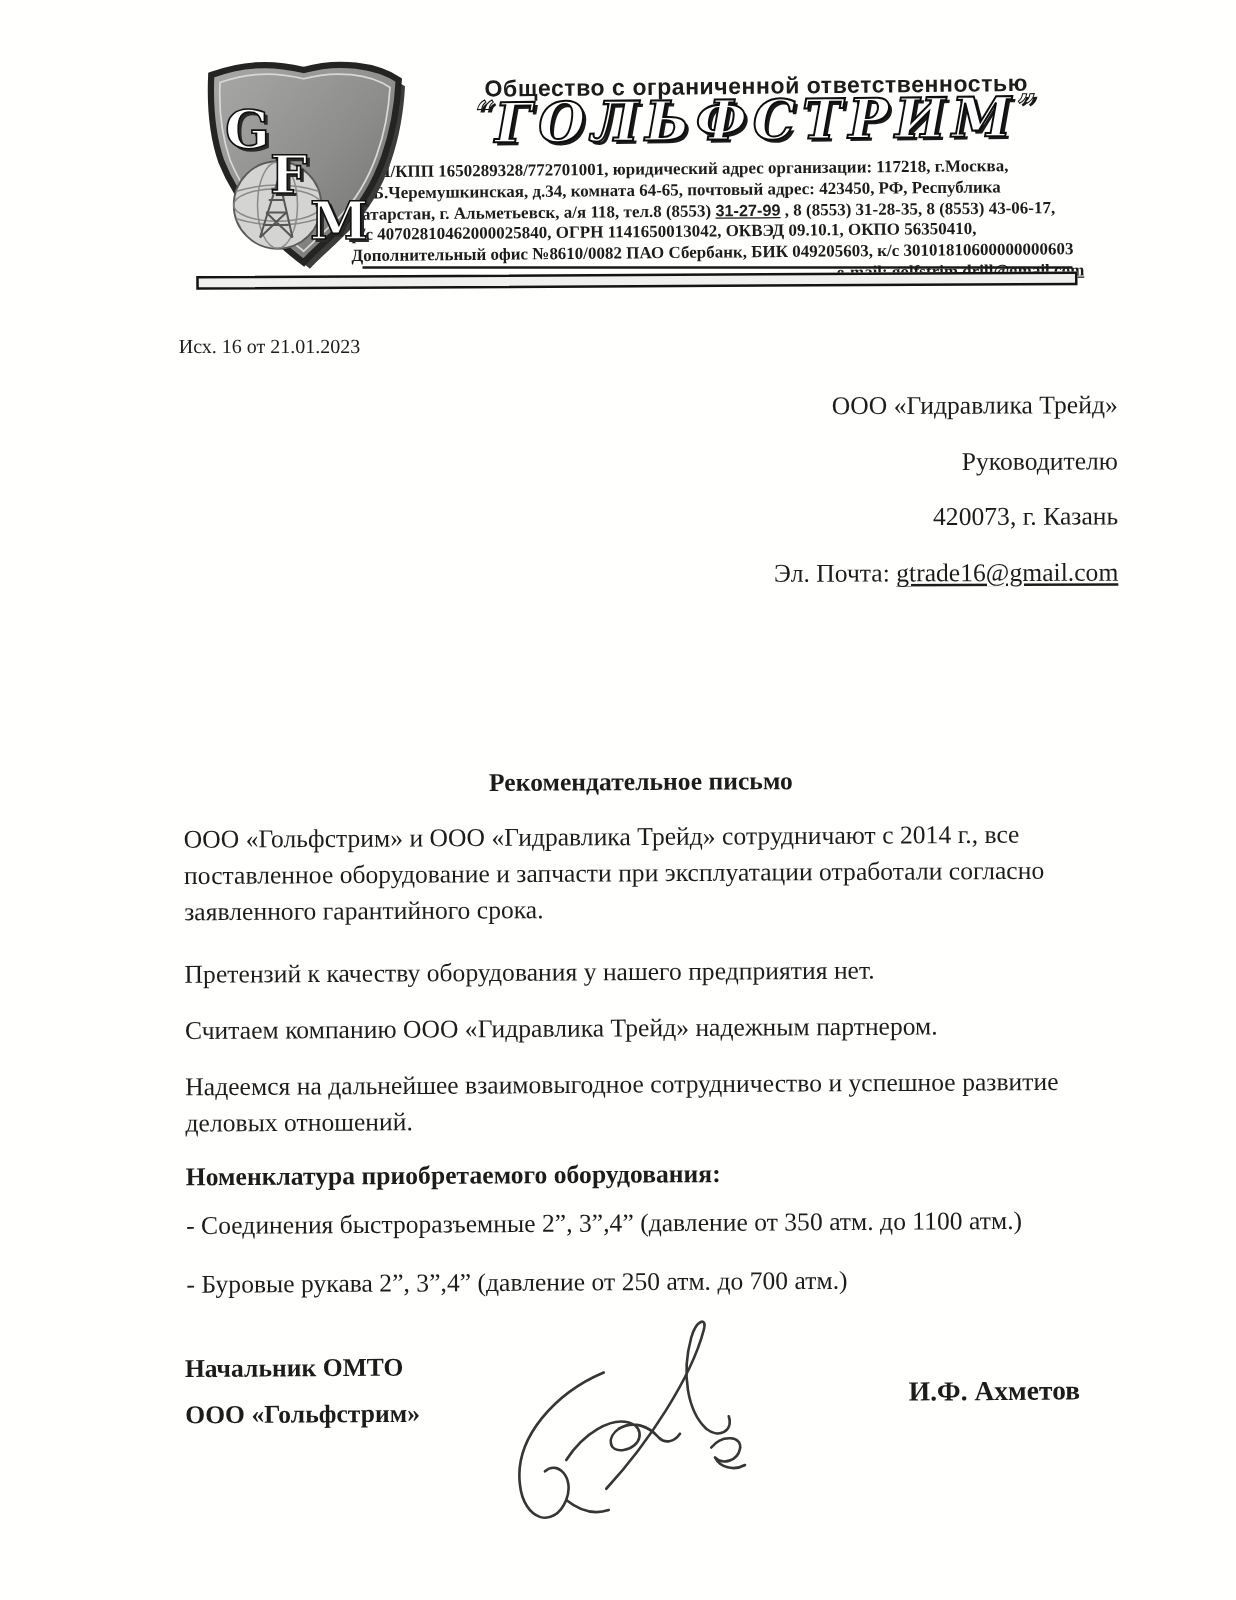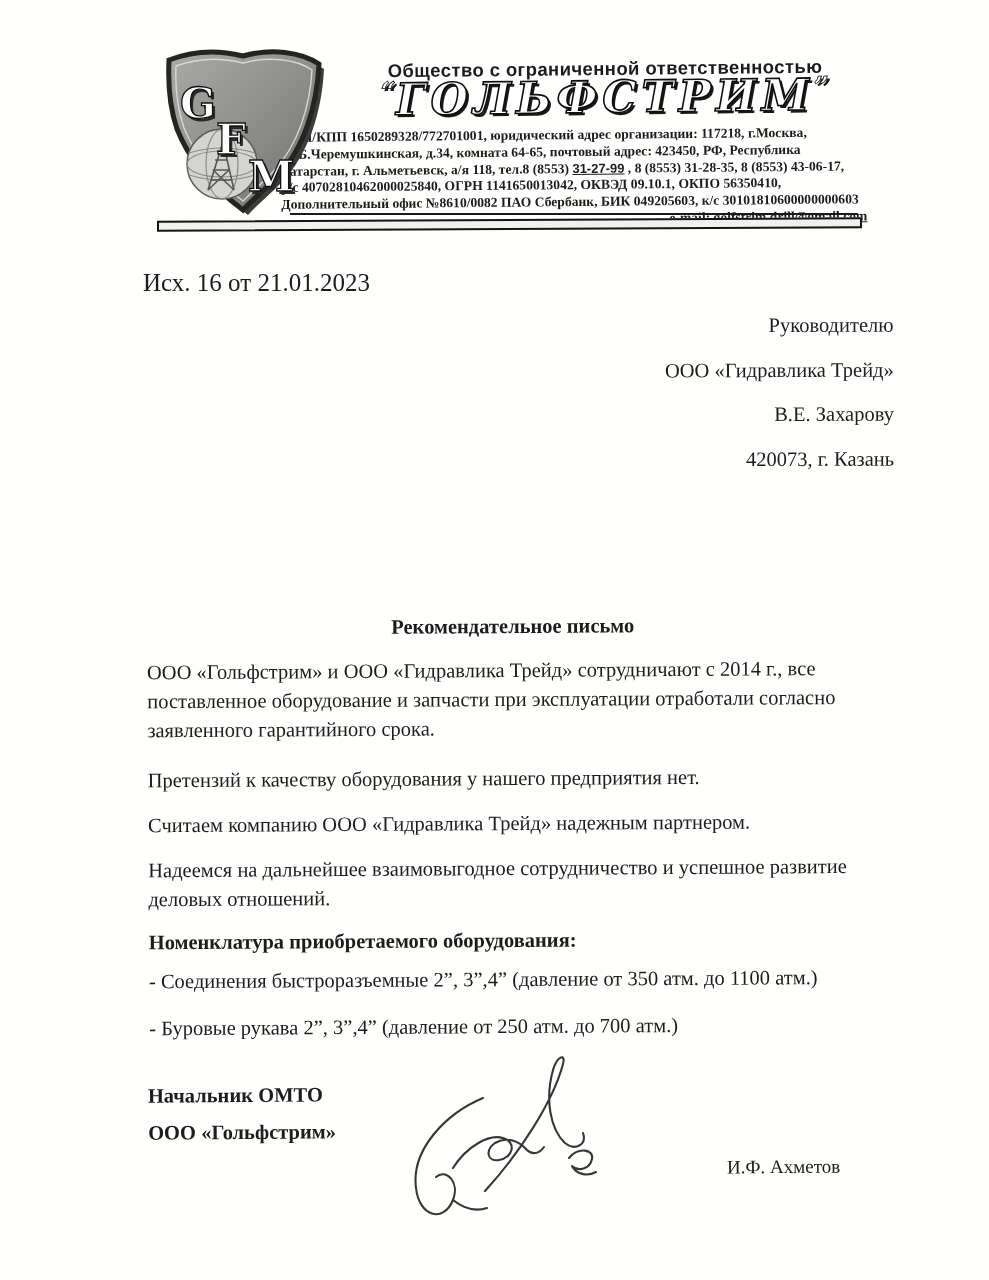--- a/index.html
+++ b/index.html
@@ -47,21 +47,21 @@
   }
   .contact .tel-b{font-family:"Liberation Sans", sans-serif;font-size:13px;text-decoration:underline;}
   .contact .email-row{text-align:right;text-decoration:underline;padding-right:14px;}
   .rule-thin{position:absolute;left:290px;top:213px;width:568px;height:0;border-top:2px solid #1a1a1a;z-index:1;}
   .bar{
     position:absolute;left:157px;top:219px;width:701px;height:7px;
     background:#f0f0ee;border:2px solid #141414;z-index:1;
     transform:rotate(-0.3deg);
   }
   
-  .ref{position:absolute;left:143px;top:269px;font-size:25px;}
+  .ref{position:absolute;left:143px;top:269px;font-size:16px;}
   .recipient{
     position:absolute;right:95px;top:303px;
     text-align:right;font-size:20.5px;line-height:44.5px;
     transform:rotate(-0.2deg);
   }
   .recipient .email{text-decoration:underline;}
   .body-block{
     position:absolute;left:148px;top:612px;width:732px;
     font-size:20.5px;line-height:29px;
     transform:rotate(-0.35deg);
@@ -74,22 +74,22 @@
   .nom-heading{font-weight:bold;margin:0 0 10px 0;}
   .nom-item{margin:0 0 18px 0;}
   
   .signer{
     position:absolute;left:148px;top:1077px;
     font-weight:bold;font-size:20.5px;line-height:37px;
     transform:rotate(-0.4deg);
   }
   .sig-svg{position:absolute;left:383px;top:1046px;z-index:2;}
   .signer-name{
-    position:absolute;left:727px;top:1156px;
-    font-weight:normal;font-size:19px;
+    position:absolute;left:727px;top:1100px;
+    font-weight:bold;font-size:22px;
     transform:rotate(-0.4deg);
   }
 </style>
 </head>
 <body>
 
 <div class="page">
 
   <div class="letterhead">
 
@@ -143,24 +143,24 @@
         <text x="24" y="74" fill="#ffffff" stroke="#101010" stroke-width="1.3">G</text>
         <text x="60" y="110" fill="#ffffff" stroke="#101010" stroke-width="1.3">F</text>
         <text x="92" y="147" fill="#ffffff" stroke="#101010" stroke-width="1.3">M</text>
       </g>
     </svg>
   </div>
 
   <div class="ref">Исх. 16 от 21.01.2023</div>
 
   <div class="recipient">
+    <div>ООО «Гидравлика Трейд»</div>
     <div>Руководителю</div>
-    <div>ООО «Гидравлика Трейд»</div>
-    <div>В.Е. Захарову</div>
     <div>420073, г. Казань</div>
+    <div><span>Эл. Почта: </span><span class="email">gtrade16@gmail.com</span></div>
   </div>
 
   <div class="body-block">
     <div class="letter-title">Рекомендательное письмо</div>
     <p class="para p1">ООО «Гольфстрим» и ООО «Гидравлика Трейд» сотрудничают с 2014 г., все поставленное оборудование и запчасти при эксплуатации отработали согласно заявленного гарантийного срока.</p>
     <p class="para p2">Претензий к качеству оборудования у нашего предприятия нет.</p>
     <p class="para p3">Считаем компанию ООО «Гидравлика Трейд» надежным партнером.</p>
     <p class="para p4">Надеемся на дальнейшее взаимовыгодное сотрудничество и успешное развитие деловых отношений.</p>
     <div class="nom-heading">Номенклатура приобретаемого оборудования:</div>
     <div class="nom-item">- Соединения быстроразъемные 2”, 3”,4” (давление от 350 атм. до 1100 атм.)</div>

